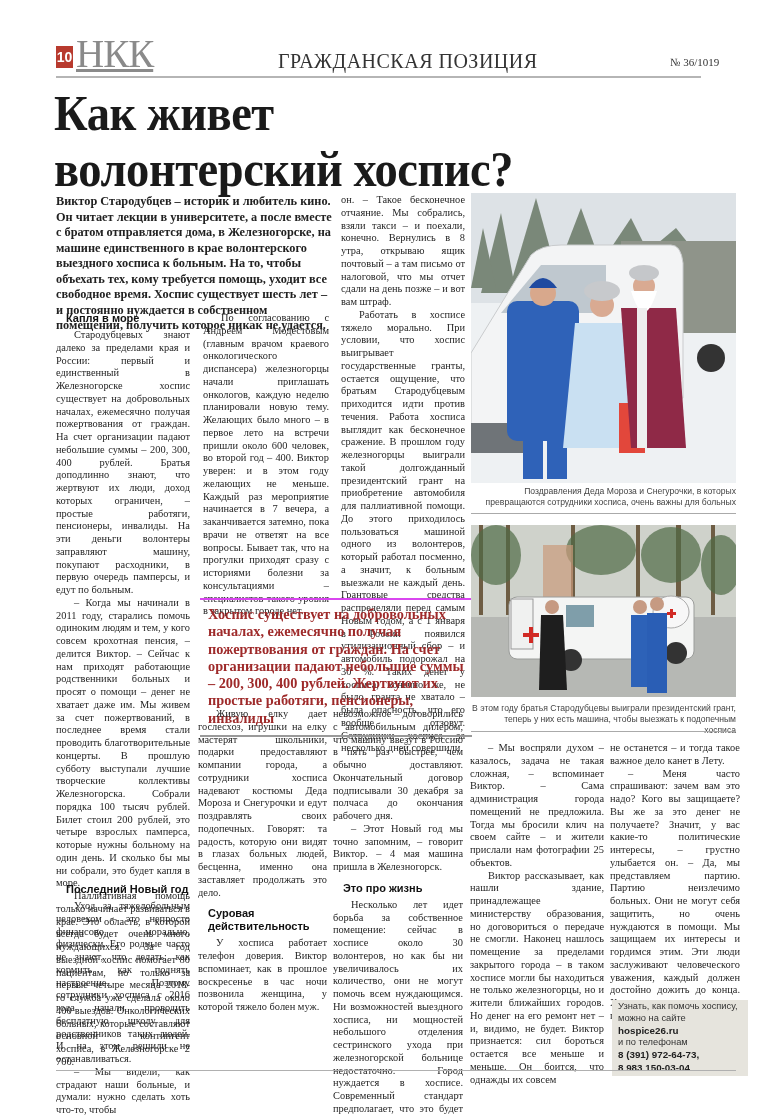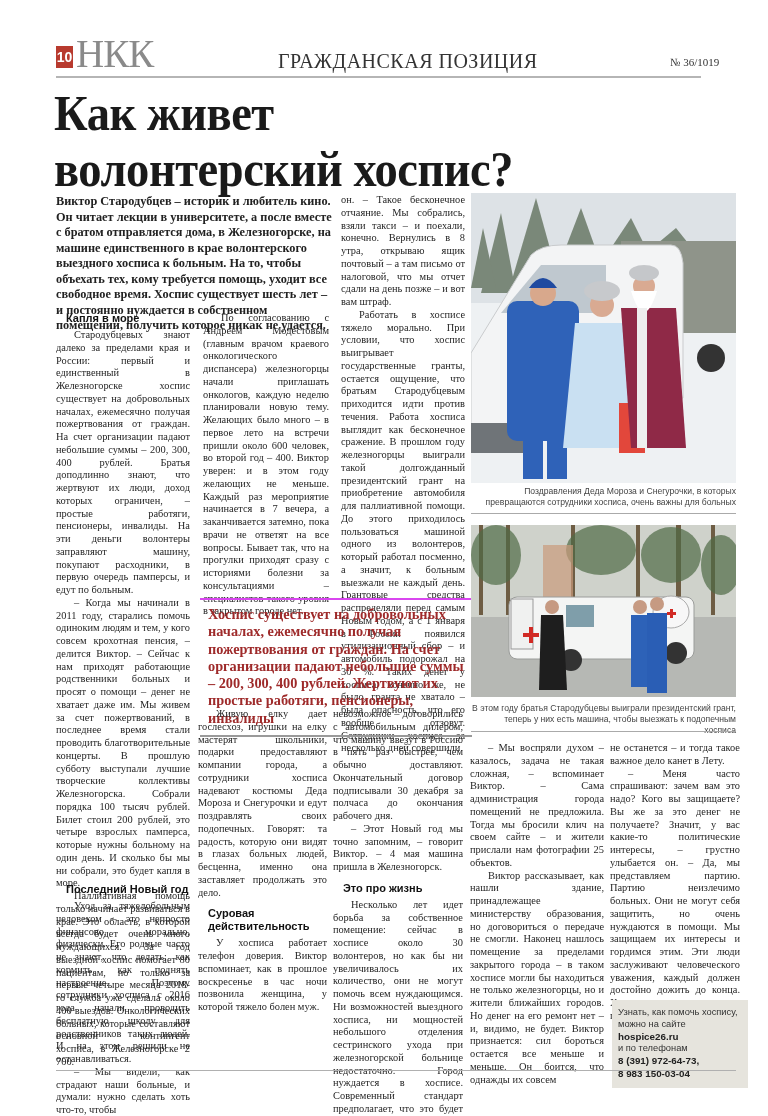--- a/index.html
+++ b/index.html
@@ -1,20 +1,20 @@
 <!DOCTYPE html>
 <html><head>
 <meta charset="utf-8">
 <style>
   html, body { margin:0; padding:0; background:#ffffff; }
   body { width:768px; height:1116px; position:relative; overflow:hidden; color:#1d1d1d; font-family:"Liberation Serif","DejaVu Serif",serif; }
   .abs { position:absolute; }
   
   .pgnum { left:56px; top:46px; width:17px; height:22px; background:#b83a2e; color:#fff; font-family:"Liberation Sans",sans-serif; font-weight:bold; font-size:14px; line-height:22px; text-align:center; }
-  .logo { left:76px; top:34px; font-size:39px; color:#8a8a8a; letter-spacing:-1px; line-height:40px; }
+  .logo { left:76px; top:34px; font-size:39px; color:#8a8a8a; letter-spacing:-1px; line-height:40px;text-decoration:underline; }
   .section { left:278px; top:50px; font-size:20px; color:#333; letter-spacing:0.5px; line-height:22px; }
   .issue { left:670px; top:56px; font-size:11px; color:#333; }
   .hrule { left:56px; top:76px; width:645px; height:2px; background:#b5b5b5; }
   .headline { left:54px; top:85px; font-size:50px; font-weight:bold; line-height:56px; color:#1a1a1a; letter-spacing:-0.5px; transform:scaleX(0.93); transform-origin:left top; white-space:nowrap; }
   .lead { left:56px; top:194px; width:276px; font-size:12.3px; font-weight:bold; line-height:15.5px; color:#222; }
   .col { font-size:10.4px; line-height:12.75px; text-align:justify; color:#262626; hyphens:auto; }
   .col p { margin:0; text-indent:18px; }
   .col p.ni { text-indent:0; }
   .sub { font-family:"Liberation Sans","DejaVu Sans",sans-serif; font-weight:bold; font-size:11px; line-height:13px; margin:8px 0 4px 10px; color:#111; }
   .c1 { left:56px; top:312px; width:134px; }
@@ -28,21 +28,21 @@
   .cap { font-family:"Liberation Sans","DejaVu Sans",sans-serif; font-size:8.6px; line-height:11px; color:#444; text-align:right; }
   .cap1 { left:471px; top:486px; width:265px; }
   .cap2 { left:471px; top:703px; width:265px; }
   .caprule { height:1px; background:#aaa; }
   .cr1 { left:471px; top:513px; width:265px; }
   .cr2 { left:471px; top:731px; width:265px; }
   .c4 { left:198px; top:708px; width:129px; }
   .c5 { left:333px; top:708px; width:130px; }
   .c6 { left:470px; top:742px; width:134px; }
   .c7 { left:610px; top:742px; width:130px; }
-  .infobox { left:612px; top:987px; width:124px; padding:7px 6px; background:#e6e4dd; font-family:"Liberation Sans","DejaVu Sans",sans-serif; font-size:9.3px; line-height:11.8px; color:#333; }
+  .infobox { left:612px; top:987px; width:124px; padding:1px 6px; background:#e6e4dd; font-family:"Liberation Sans","DejaVu Sans",sans-serif; font-size:9.3px; line-height:11.8px; color:#333; }
   .infobox b { color:#222; font-size:9.8px; }
   .footrule { left:56px; top:1070px; width:680px; height:1px; background:#b0b0b0; }
 </style>
 </head>
 <body>
 
 <div class="abs pgnum">10</div>
 <div class="abs logo">НКК</div>
 <div class="abs section">ГРАЖДАНСКАЯ ПОЗИЦИЯ</div>
 <div class="abs issue">№ 36/1019</div>

